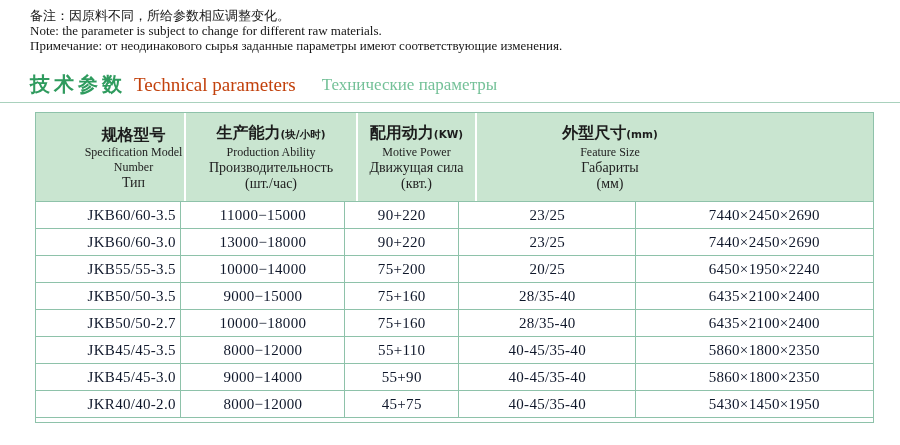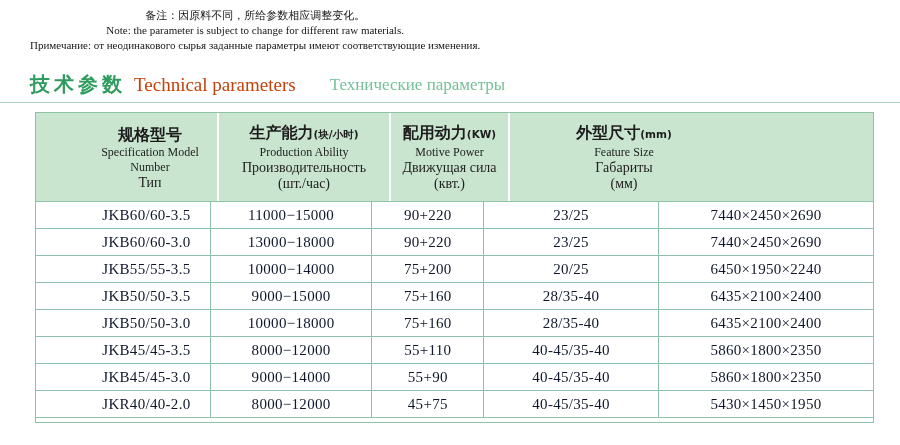--- a/index.html
+++ b/index.html
@@ -1,41 +1,41 @@
 <!DOCTYPE html>
 <html><head>
 <meta charset="utf-8">
 <style>
   html,body { margin:0; padding:0; }
   body {
     width:900px; height:445px; background:#ffffff; position:relative;
     font-family:"Liberation Serif","DejaVu Serif",serif; overflow:hidden;
   }
-  .notes { position:absolute; left:30px; top:8px; font-size:11px; line-height:15px; color:#161616;text-align:center; }
+  .notes { position:absolute; left:30px; top:8px; font-size:13px; line-height:15px; color:#161616; }
   .notes div { white-space:nowrap; }
   .title-row { position:absolute; left:30px; top:71px; white-space:nowrap; }
   .title-zh {
     font-family:"DejaVu Sans","Liberation Sans",sans-serif; font-weight:bold;
     font-size:20px; color:#2f9b5e; letter-spacing:4px; vertical-align:middle;
   }
   .title-en { font-size:19px; color:#c2410c; margin-left:4px; vertical-align:middle; }
-  .title-ru { font-size:17px; color:#74c198; margin-left:30px; vertical-align:middle; }
+  .title-ru { font-size:17px; color:#74c198; margin-left:22px; vertical-align:middle; }
   .hrline { position:absolute; left:0; top:102px; width:900px; height:1px; background:#a9d1bd; }
 
   .tbl {
     position:absolute; left:35px; top:112px; width:837px;
     border:1px solid #8ec2aa; padding-bottom:4px; background:#ffffff; box-sizing:content-box;
   }
   .thead { display:flex; background:#c9e5d0; border-bottom:1px solid #8ec2aa; }
   .th {
     box-sizing:border-box; height:88px; display:flex; flex-direction:column;
     justify-content:center; align-items:center; text-align:center; border-right:2px solid #ffffff;
   }
   .th:last-child { border-right:none; }
-  .c1 { width:183px;padding-left:47px; } .c2 { width:172px; } .c3 { width:119px;align-items:center; } .c4 { width:186px; } .c5 { width:228px; }
+  .c1 { width:150px;padding-left:47px; } .c2 { width:172px; } .c3 { width:119px;align-items:center; } .c4 { width:186px; } .c5 { width:228px;margin-left:19px; }
   .th-zh {
     font-family:"DejaVu Sans","Liberation Sans",sans-serif; font-weight:bold;
     font-size:16px; line-height:21px; color:#1c1c1c; white-space:nowrap;
   }
   .th-unit { font-size:10.5px; font-weight:bold; }
   .th-unit:empty { display:none; }
   .th-en { font-size:12px; line-height:15px; color:#222222; }
   .th-ru { font-size:14px; line-height:16px; color:#222222; padding:0 10px; }
   .th-ru-unit { font-size:14px; line-height:16px; color:#222222; }
   .th-ru-unit:empty { display:none; }
@@ -114,21 +114,21 @@
     <div class="td c5">6450×1950×2240</div>
   </div>
   <div class="trow">
     <div class="td c1">JKB50/50-3.5</div>
     <div class="td c2">9000−15000</div>
     <div class="td c3">75+160</div>
     <div class="td c4">28/35-40</div>
     <div class="td c5">6435×2100×2400</div>
   </div>
   <div class="trow">
-    <div class="td c1">JKB50/50-3.0</div>
+    <div class="td c1">JKB50/50-2.7</div>
     <div class="td c2">10000−18000</div>
     <div class="td c3">75+160</div>
     <div class="td c4">28/35-40</div>
     <div class="td c5">6435×2100×2400</div>
   </div>
   <div class="trow">
     <div class="td c1">JKB45/45-3.5</div>
     <div class="td c2">8000−12000</div>
     <div class="td c3">55+110</div>
     <div class="td c4">40-45/35-40</div>

